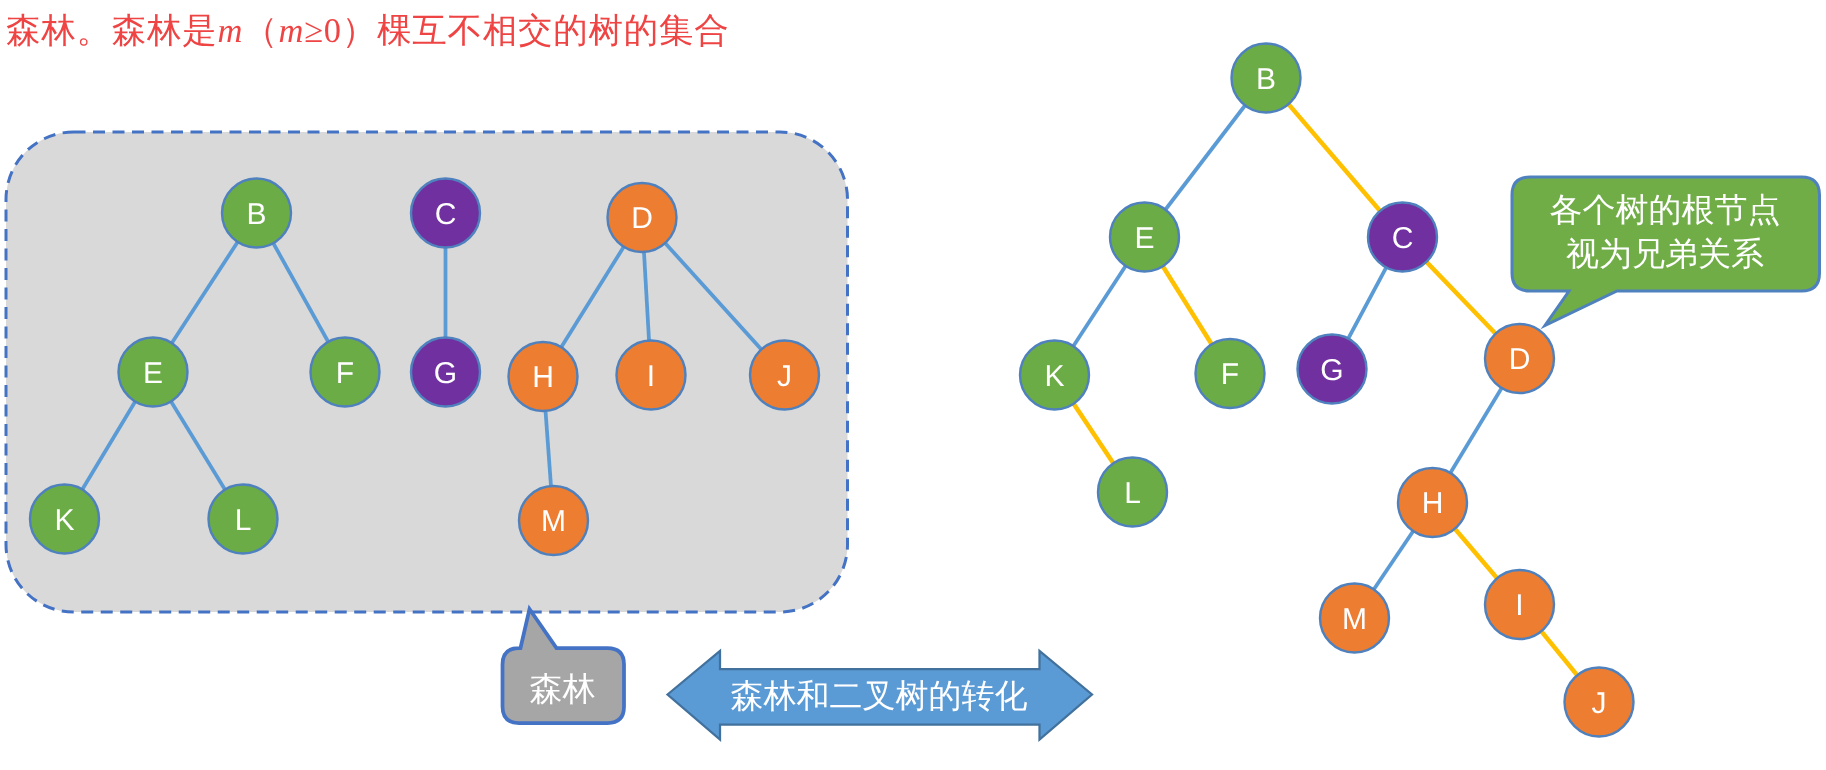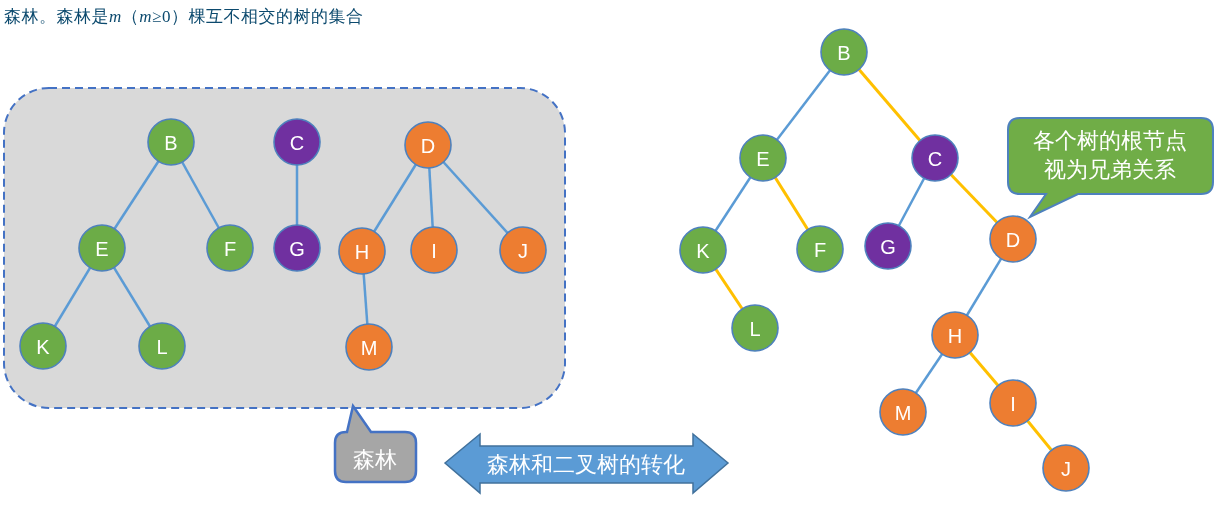--- a/index.html
+++ b/index.html
@@ -1,19 +1,19 @@
 <!DOCTYPE html>
 <html><head>
 <meta charset="utf-8">
 <style>
   html,body{margin:0;padding:0;background:#fff;}
   #page{position:relative;width:1217px;height:513px;background:#fff;overflow:hidden;
         font-family:"Liberation Sans",sans-serif;}
   #title{position:absolute;left:4px;top:5px;font-family:"Liberation Serif",serif;
-         font-size:17px;color:#0c4a6e;white-space:nowrap;letter-spacing:0.5px;}
+         font-size:23px;color:#ef4444;white-space:nowrap;letter-spacing:0.5px;}
   #title .it{font-style:italic;}
   #diagram{position:absolute;left:0;top:0;width:1217px;height:513px;}
   svg text{font-family:"Liberation Sans",sans-serif;fill:#ffffff;}
   text.node-label{font-size:20px;}
   text.zh{font-size:22px;}
 </style>
 </head>
 <body>
 
 <div id="page">

